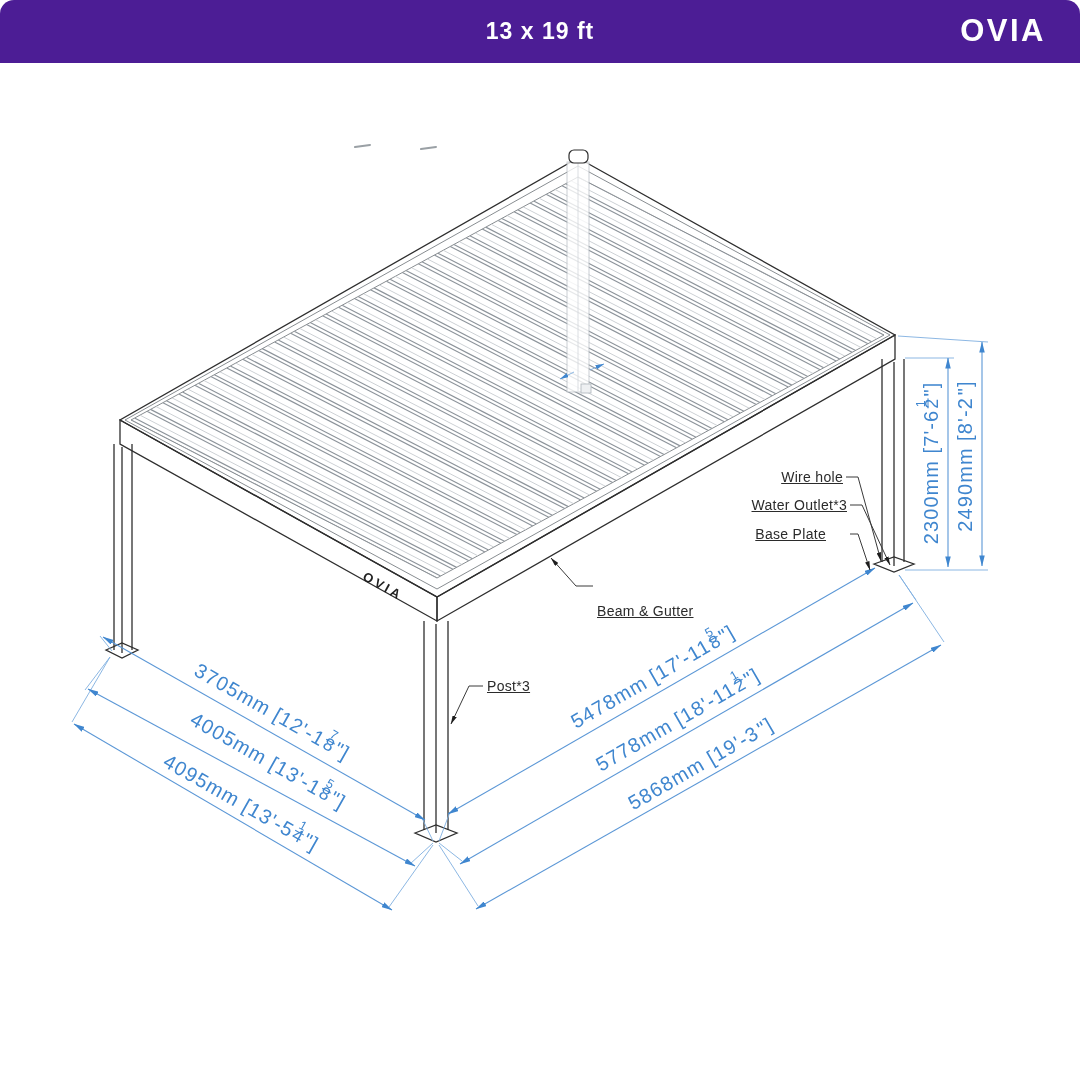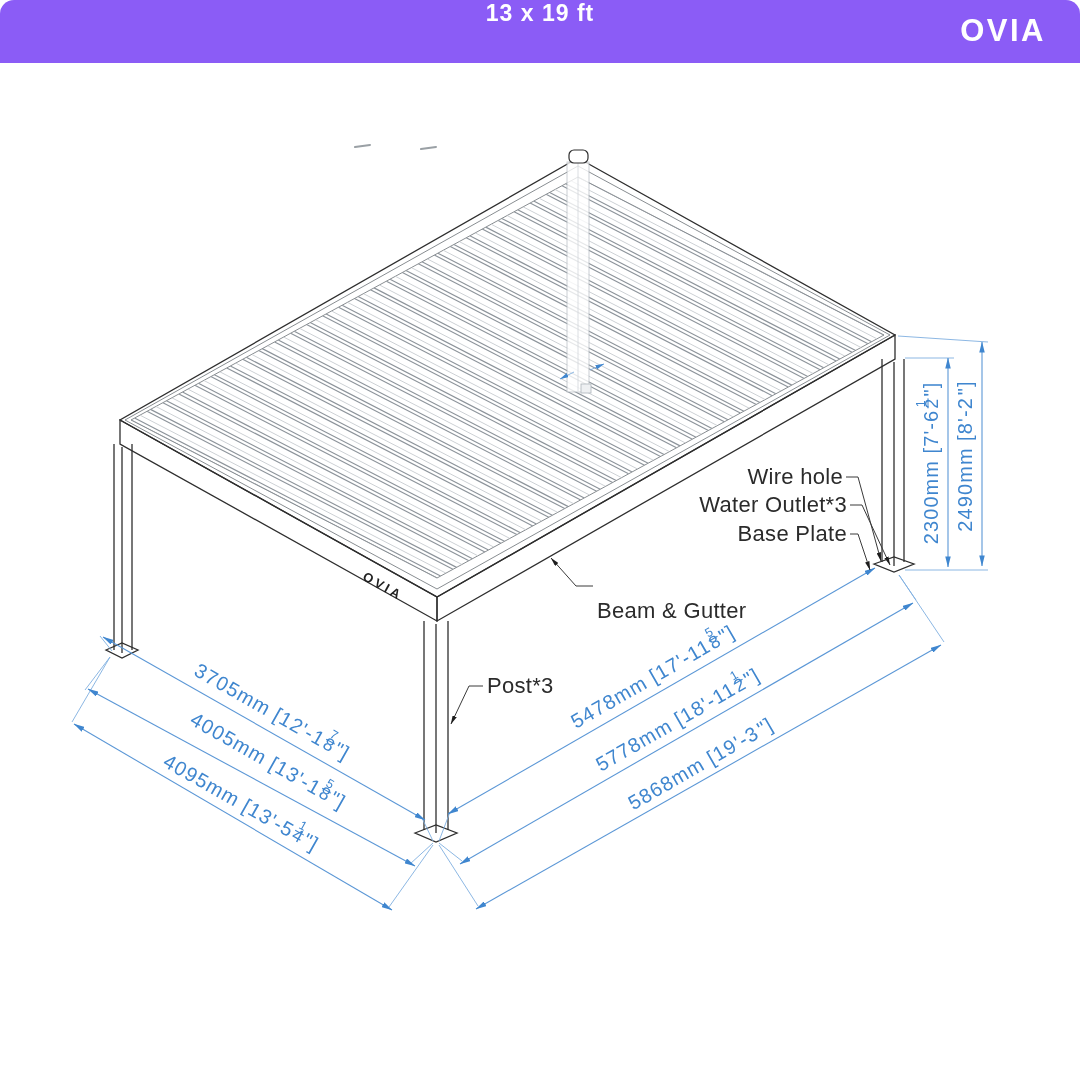--- a/index.html
+++ b/index.html
@@ -8,22 +8,22 @@
     --extline:#7fafe0;
     --ink:#2e2e2e;
     --label:#2b2b2b;
   }
   *{margin:0;padding:0;box-sizing:border-box;}
   html,body{background:#ffffff;}
   body{font-family:"Liberation Sans","DejaVu Sans",sans-serif;}
   .page{position:relative;width:1080px;height:1080px;background:#ffffff;overflow:hidden;}
 
   
-  .topbar{position:absolute;top:0;left:0;width:1080px;height:63px;background:#8b5cf6;
-          border-radius:14px 14px 0 0;display:flex;align-items:flex-start;justify-content:center;z-index:5;}
+  .topbar{position:absolute;top:0;left:0;width:1080px;height:63px;background:#4c1d95;
+          border-radius:14px 14px 0 0;display:flex;align-items:center;justify-content:center;z-index:5;}
   .size-label{color:#ffffff;font-size:23px;font-weight:bold;letter-spacing:1px;}
   .brand{position:absolute;right:34px;top:50%;transform:translateY(-52%);color:#ffffff;
          font-size:31px;font-weight:bold;letter-spacing:2.5px;}
 
   
   svg.drawing{position:absolute;left:0;top:0;z-index:1;}
   .struct{stroke:var(--ink);fill:none;stroke-width:1.3;}
   .rim{stroke:#6a7075;fill:none;stroke-width:.8;}
   .louver-main{stroke:#8d949b;stroke-width:1.15;}
   .louver-sub{stroke:#cdd1d5;stroke-width:1;}
@@ -38,21 +38,21 @@
   .dim{position:absolute;z-index:2;color:var(--dimblue);font-size:20px;letter-spacing:1.1px;
        white-space:nowrap;transform:translate(-50%,-50%) rotate(var(--rot,0deg));}
   .dim .ft{margin-left:.32em;}
   .frac{display:inline-block;position:relative;margin:0 1px;}
   .frac .den{font-size:18px;}
   .frac .num{position:absolute;left:50%;bottom:14px;transform:translateX(-50%);
              font-size:12.5px;line-height:1.05;border-bottom:1.4px solid currentColor;padding:0 1px;}
   .frac .num:empty{display:none;}
 
   
-  .lbl{position:absolute;z-index:2;color:var(--label);font-size:22px;letter-spacing:.3px;white-space:nowrap;}
+  .lbl{position:absolute;z-index:2;color:var(--label);font-size:14px;letter-spacing:.3px;white-space:nowrap;text-decoration:underline;}
   .lbl.r{transform:translate(-100%,-50%);}
   .lbl.l{transform:translate(0,-50%);}
   .beam-logo{position:absolute;z-index:2;left:383px;top:586px;color:#1f1f1f;font-size:13px;
              font-weight:bold;letter-spacing:3px;white-space:nowrap;
              transform:translate(-50%,-50%) rotate(29deg);}
 </style>
 </head>
 <body>
 
 <div class="page">
@@ -270,19 +270,19 @@
 
   <div class="dim" style="left:931px;top:463px;--rot:-90deg">
     <span class="mm">2300mm</span><span class="ft">[7'-6</span><span class="frac"><span class="num">1</span><span class="den">2</span></span><span class="suf">"]</span>
   </div>
   <div class="dim" style="left:965px;top:456px;--rot:-90deg">
     <span class="mm">2490mm</span><span class="ft">[8'-2</span><span class="frac"><span class="den"></span></span><span class="suf">"]</span>
   </div>
 
   <div class="lbl r" style="left:843px;top:477px"><span>Wire hole</span></div>
   <div class="lbl r" style="left:847px;top:505px"><span>Water Outlet*3</span></div>
-  <div class="lbl r" style="left:847px;top:534px"><span>Base Plate</span></div>
+  <div class="lbl r" style="left:826px;top:534px"><span>Base Plate</span></div>
   <div class="lbl l" style="left:597px;top:611px"><span>Beam &amp; Gutter</span></div>
   <div class="lbl l" style="left:487px;top:686px"><span>Post*3</span></div>
 
   <div class="beam-logo"><span>OVIA</span></div>
 
 </div>
 
 </body></html>

